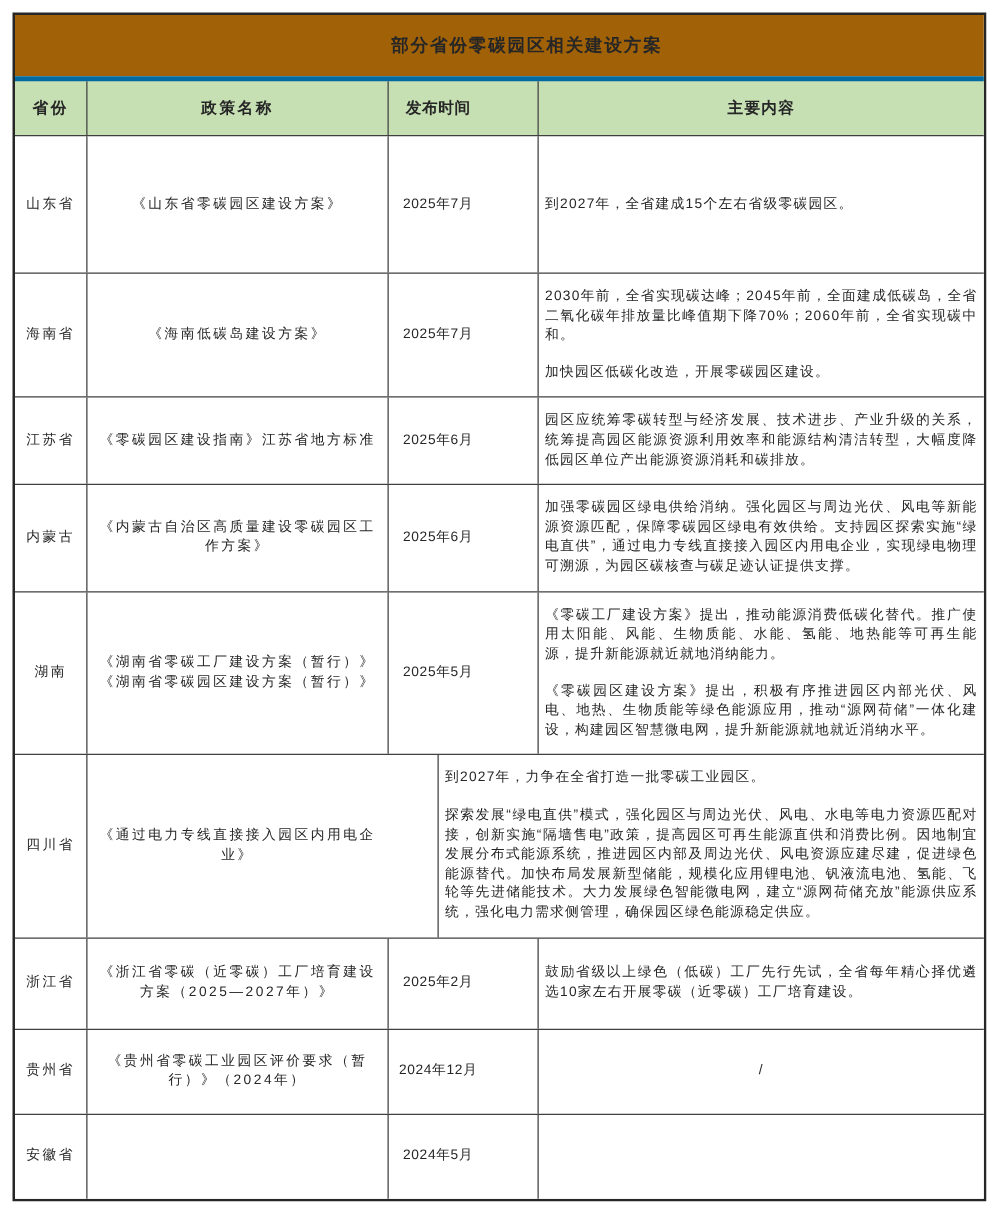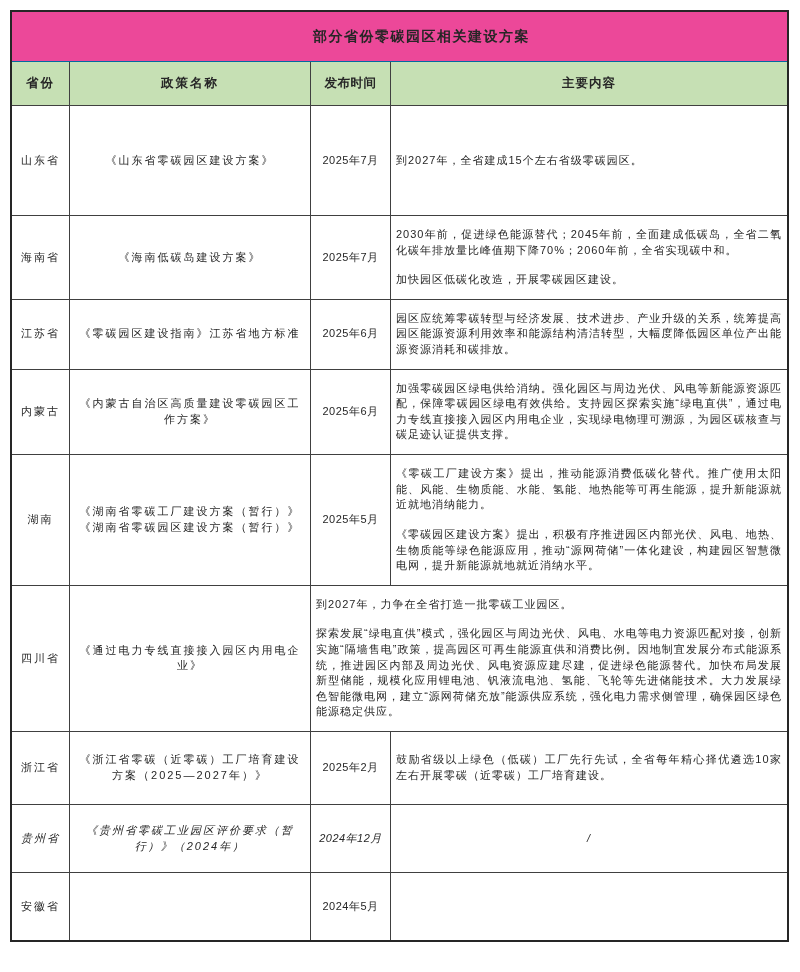--- a/index.html
+++ b/index.html
@@ -7,49 +7,49 @@
   body {
     width: 800px; height: 972px; background: #ffffff;
     font-family: "Liberation Sans", "DejaVu Sans", sans-serif;
     color: #262626;
   }
   .table {
     position: absolute; left: 10px; top: 10px; width: 779px;
     border: 2px solid #262626; background: #fff;
   }
   .title-bar {
-    background: #ec4899; min-height: 49px;
+    background: #a16207; min-height: 49px;
     display: flex; align-items: center; justify-content: center;
     font-weight: bold; font-size: 14px; letter-spacing: 1.5px; padding-left: 44px;
   }
-  .thead { display: flex; background: #c6e0b4; border-top: 1px solid #0369a1; }
+  .thead { display: flex; background: #c6e0b4; border-top: 4px solid #0369a1; }
   .tr { display: flex; border-top: 1px solid #404040; background: #fff; }
   .td, .th {
     border-left: 1px solid #404040;
     display: flex; flex-direction: column; align-items: center; justify-content: center;
     padding: 4px 5px; font-size: 11px; line-height: 1.42;
   }
   .td:first-child, .th:first-child { border-left: none; }
   .th { font-weight: bold; min-height: 43px; letter-spacing: 2px; font-size: 12.5px; }
   .c1 { width: 57px;  text-align: center; letter-spacing: 2px; }
   .c2 { width: 241px; text-align: center; letter-spacing: 2px; }
   .c3 { width: 80px;  letter-spacing: 0.5px; }
-  .c4 { flex: 1; align-items: stretch; text-align: justify; letter-spacing: 1px; }
+  .c4 { flex: 1; align-items: stretch; text-align: justify; letter-spacing: 1px; margin-left: 40px; }
   .c4 p { margin: 7px 0; }
   .c4 p:empty { display: none; }
   .c4.center-content { align-items: center; text-align: center; }
   
   .tbody .tr:nth-child(1)  { min-height: 110px; }
   .tbody .tr:nth-child(2)  { min-height: 75px; }
   .tbody .tr:nth-child(3)  { min-height: 65px; }
   .tbody .tr:nth-child(4)  { min-height: 73px; }
   .tbody .tr:nth-child(5)  { min-height: 116px; }
   .tbody .tr:nth-child(6)  { min-height: 142px; }
   .tbody .tr:nth-child(7)  { min-height: 73px; }
-  .tbody .tr:nth-child(8)  { min-height: 68px; font-style: italic; }
+  .tbody .tr:nth-child(8)  { min-height: 68px; }
   .tbody .tr:nth-child(9)  { min-height: 68px; }
   .tbody .tr:nth-child(10) { min-height: 60px; }
 </style>
 </head>
 <body>
 
 <div class="table">
 
   <div class="title-bar">部分省份零碳园区相关建设方案</div>
 
@@ -73,21 +73,21 @@
       </div>
     </div>
 
     <div class="tr">
       <div class="td c1">海南省</div>
       <div class="td c2">
           <div>《海南低碳岛建设方案》</div>
         </div>
       <div class="td c3">2025年7月</div>
       <div class="td c4">
-        <p>2030年前，促进绿色能源替代；2045年前，全面建成低碳岛，全省二氧化碳年排放量比峰值期下降70%；2060年前，全省实现碳中和。</p>
+        <p>2030年前，全省实现碳达峰；2045年前，全面建成低碳岛，全省二氧化碳年排放量比峰值期下降70%；2060年前，全省实现碳中和。</p>
         <p>加快园区低碳化改造，开展零碳园区建设。</p>
       </div>
     </div>
 
     <div class="tr">
       <div class="td c1">江苏省</div>
       <div class="td c2">
           <div>《零碳园区建设指南》江苏省地方标准</div>
         </div>
       <div class="td c3">2025年6月</div>

